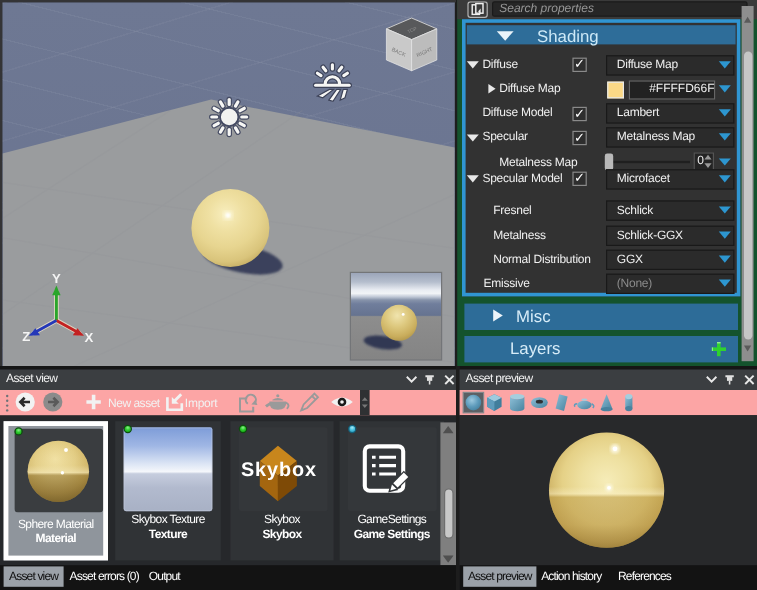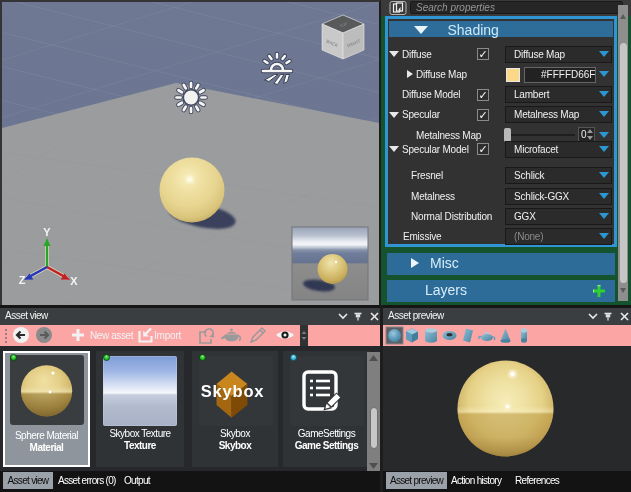--- a/index.html
+++ b/index.html
@@ -367,21 +367,21 @@
       <path d="M 276,10 Q 285,2.5 294,10 Q 285,17.5 276,10 Z" fill="#f2f2f2"></path>
       <circle cx="285" cy="10" r="3.6" fill="#1a1a1a"></circle>
       <circle cx="285" cy="10" r="1.5" fill="#f2f2f2"></circle>
      </g>
      <rect x="300" y="0" width="8" height="21" fill="#2f3133"></rect>
      <polygon points="304,6 301.5,9 306.5,9" fill="#777"></polygon>
      <polygon points="304,15 301.5,12 306.5,12" fill="#777"></polygon>
    </svg>
  </div>
 
- <div class="tile" style="left:3px; width:87px; background:#8f959c; border:2px solid #ffffff;">
+ <div class="tile" style="left:3px; width:87px; background:#8f959c; border:4px solid #ffffff;">
    <div class="thumb" style="left:5px; top:2px; background:transparent;">
      <svg width="74" height="70" viewBox="0 0 74 70">
       <rect width="74" height="70" rx="3" fill="#3a3d40"></rect>
       <circle cx="36.6" cy="35.8" r="25.6" fill="url(#tsph)"></circle>
       <defs>
        <radialGradient id="tsph" cx="0.45" cy="0.3" r="0.8">
         <stop offset="0" stop-color="#f0dfA0"></stop>
                 <stop offset="0.4" stop-color="#e0c97e"></stop>
         <stop offset="0.7" stop-color="#c8a955"></stop>
                 <stop offset="1" stop-color="#96782f"></stop>

